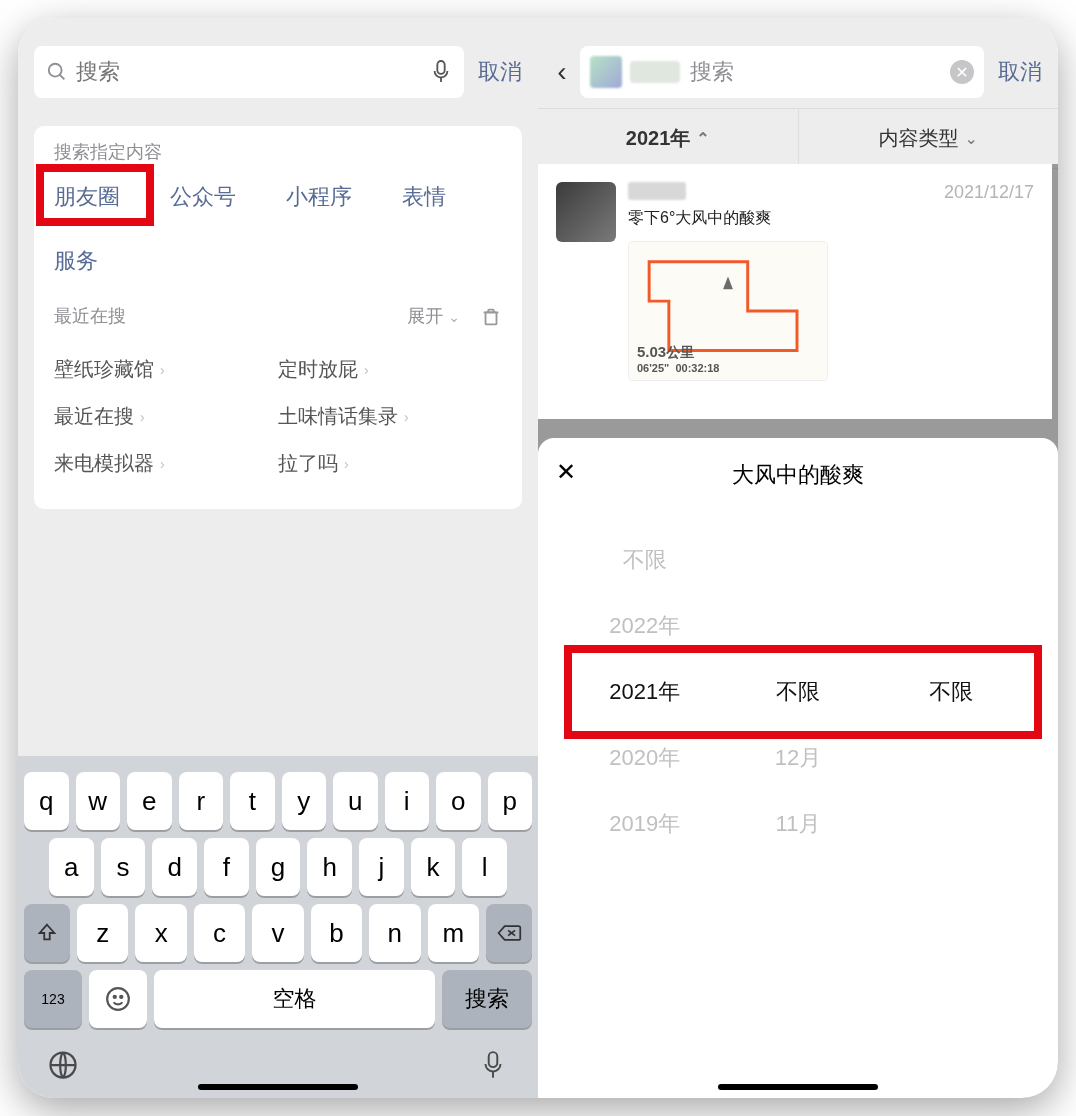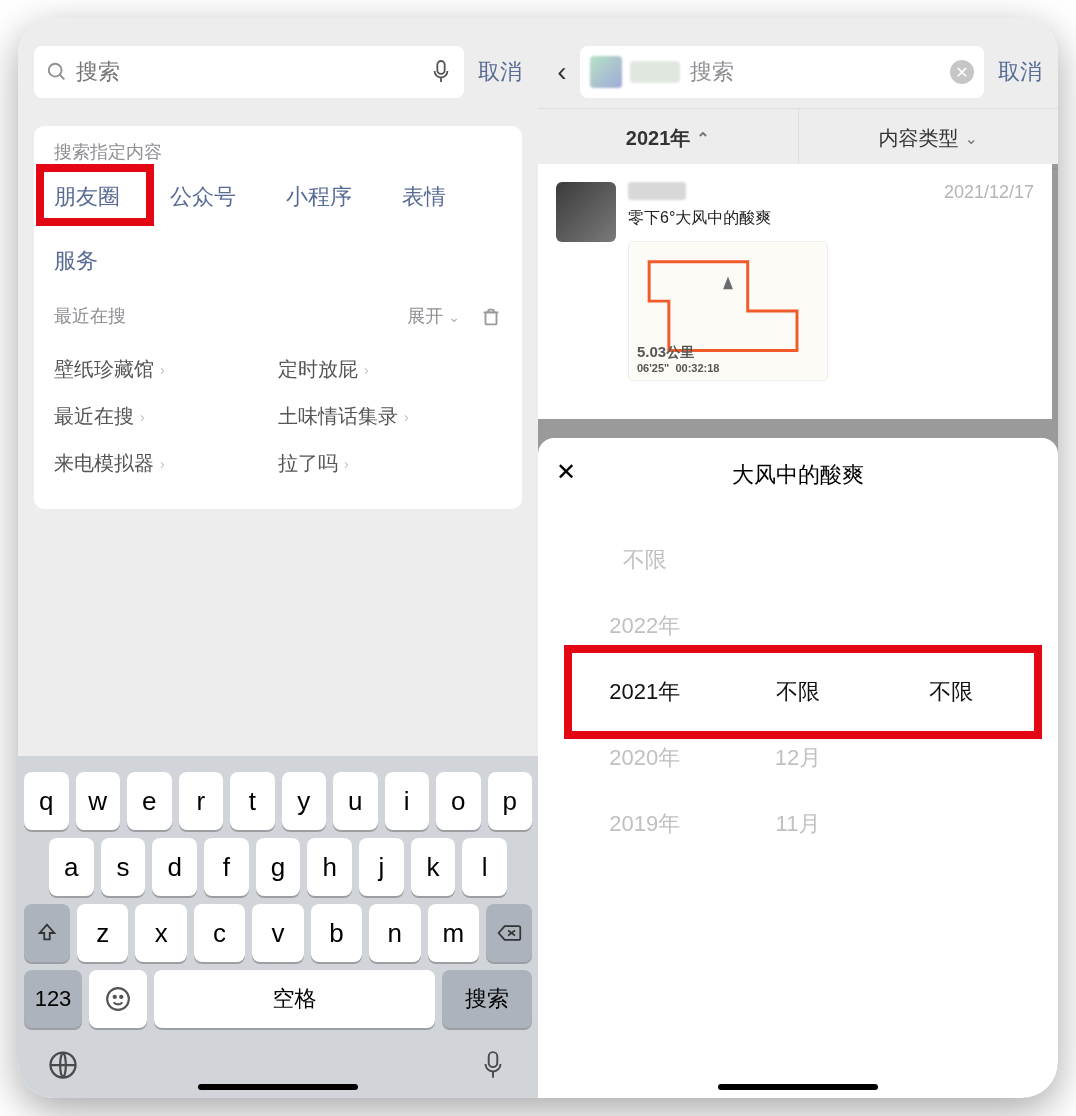--- a/index.html
+++ b/index.html
@@ -210,21 +210,21 @@
           <div id="krow3" style="display:contents"><div class="key">z</div><div class="key">x</div><div class="key">c</div><div class="key">v</div><div class="key">b</div><div class="key">n</div><div class="key">m</div></div>
           <div class="key fn keyw-1">
             <svg width="26" height="22" viewBox="0 0 30 24" fill="none" stroke="#333" stroke-width="2">
                 <path d="M10 4h16a2 2 0 0 1 2 2v12a2 2 0 0 1-2 2H10l-7-8z"></path>
                 <line x1="14" y1="9" x2="22" y2="15"></line>
                 <line x1="22" y1="9" x2="14" y2="15"></line>
               </svg>
           </div>
         </div>
         <div class="krow">
-          <div class="key fn" style="flex:0 0 58px;font-size:22px;">123</div>
+          <div class="key fn" style="flex:0 0 58px;font-size:14px;">123</div>
           <div class="key fn light" style="flex:0 0 58px;">
             <svg width="26" height="26" viewBox="0 0 24 24" fill="none" stroke="#555" stroke-width="2">
                 <circle cx="12" cy="12" r="10"></circle>
                 <circle cx="9" cy="10" r="1" fill="#555"></circle>
                 <circle cx="15" cy="10" r="1" fill="#555"></circle>
                 <path d="M8 15c1 1.5 2.5 2 4 2s3-.5 4-2"></path>
               </svg>
           </div>
           <div class="key space-key">空格</div>
           <div class="key fn search-key">搜索</div>

